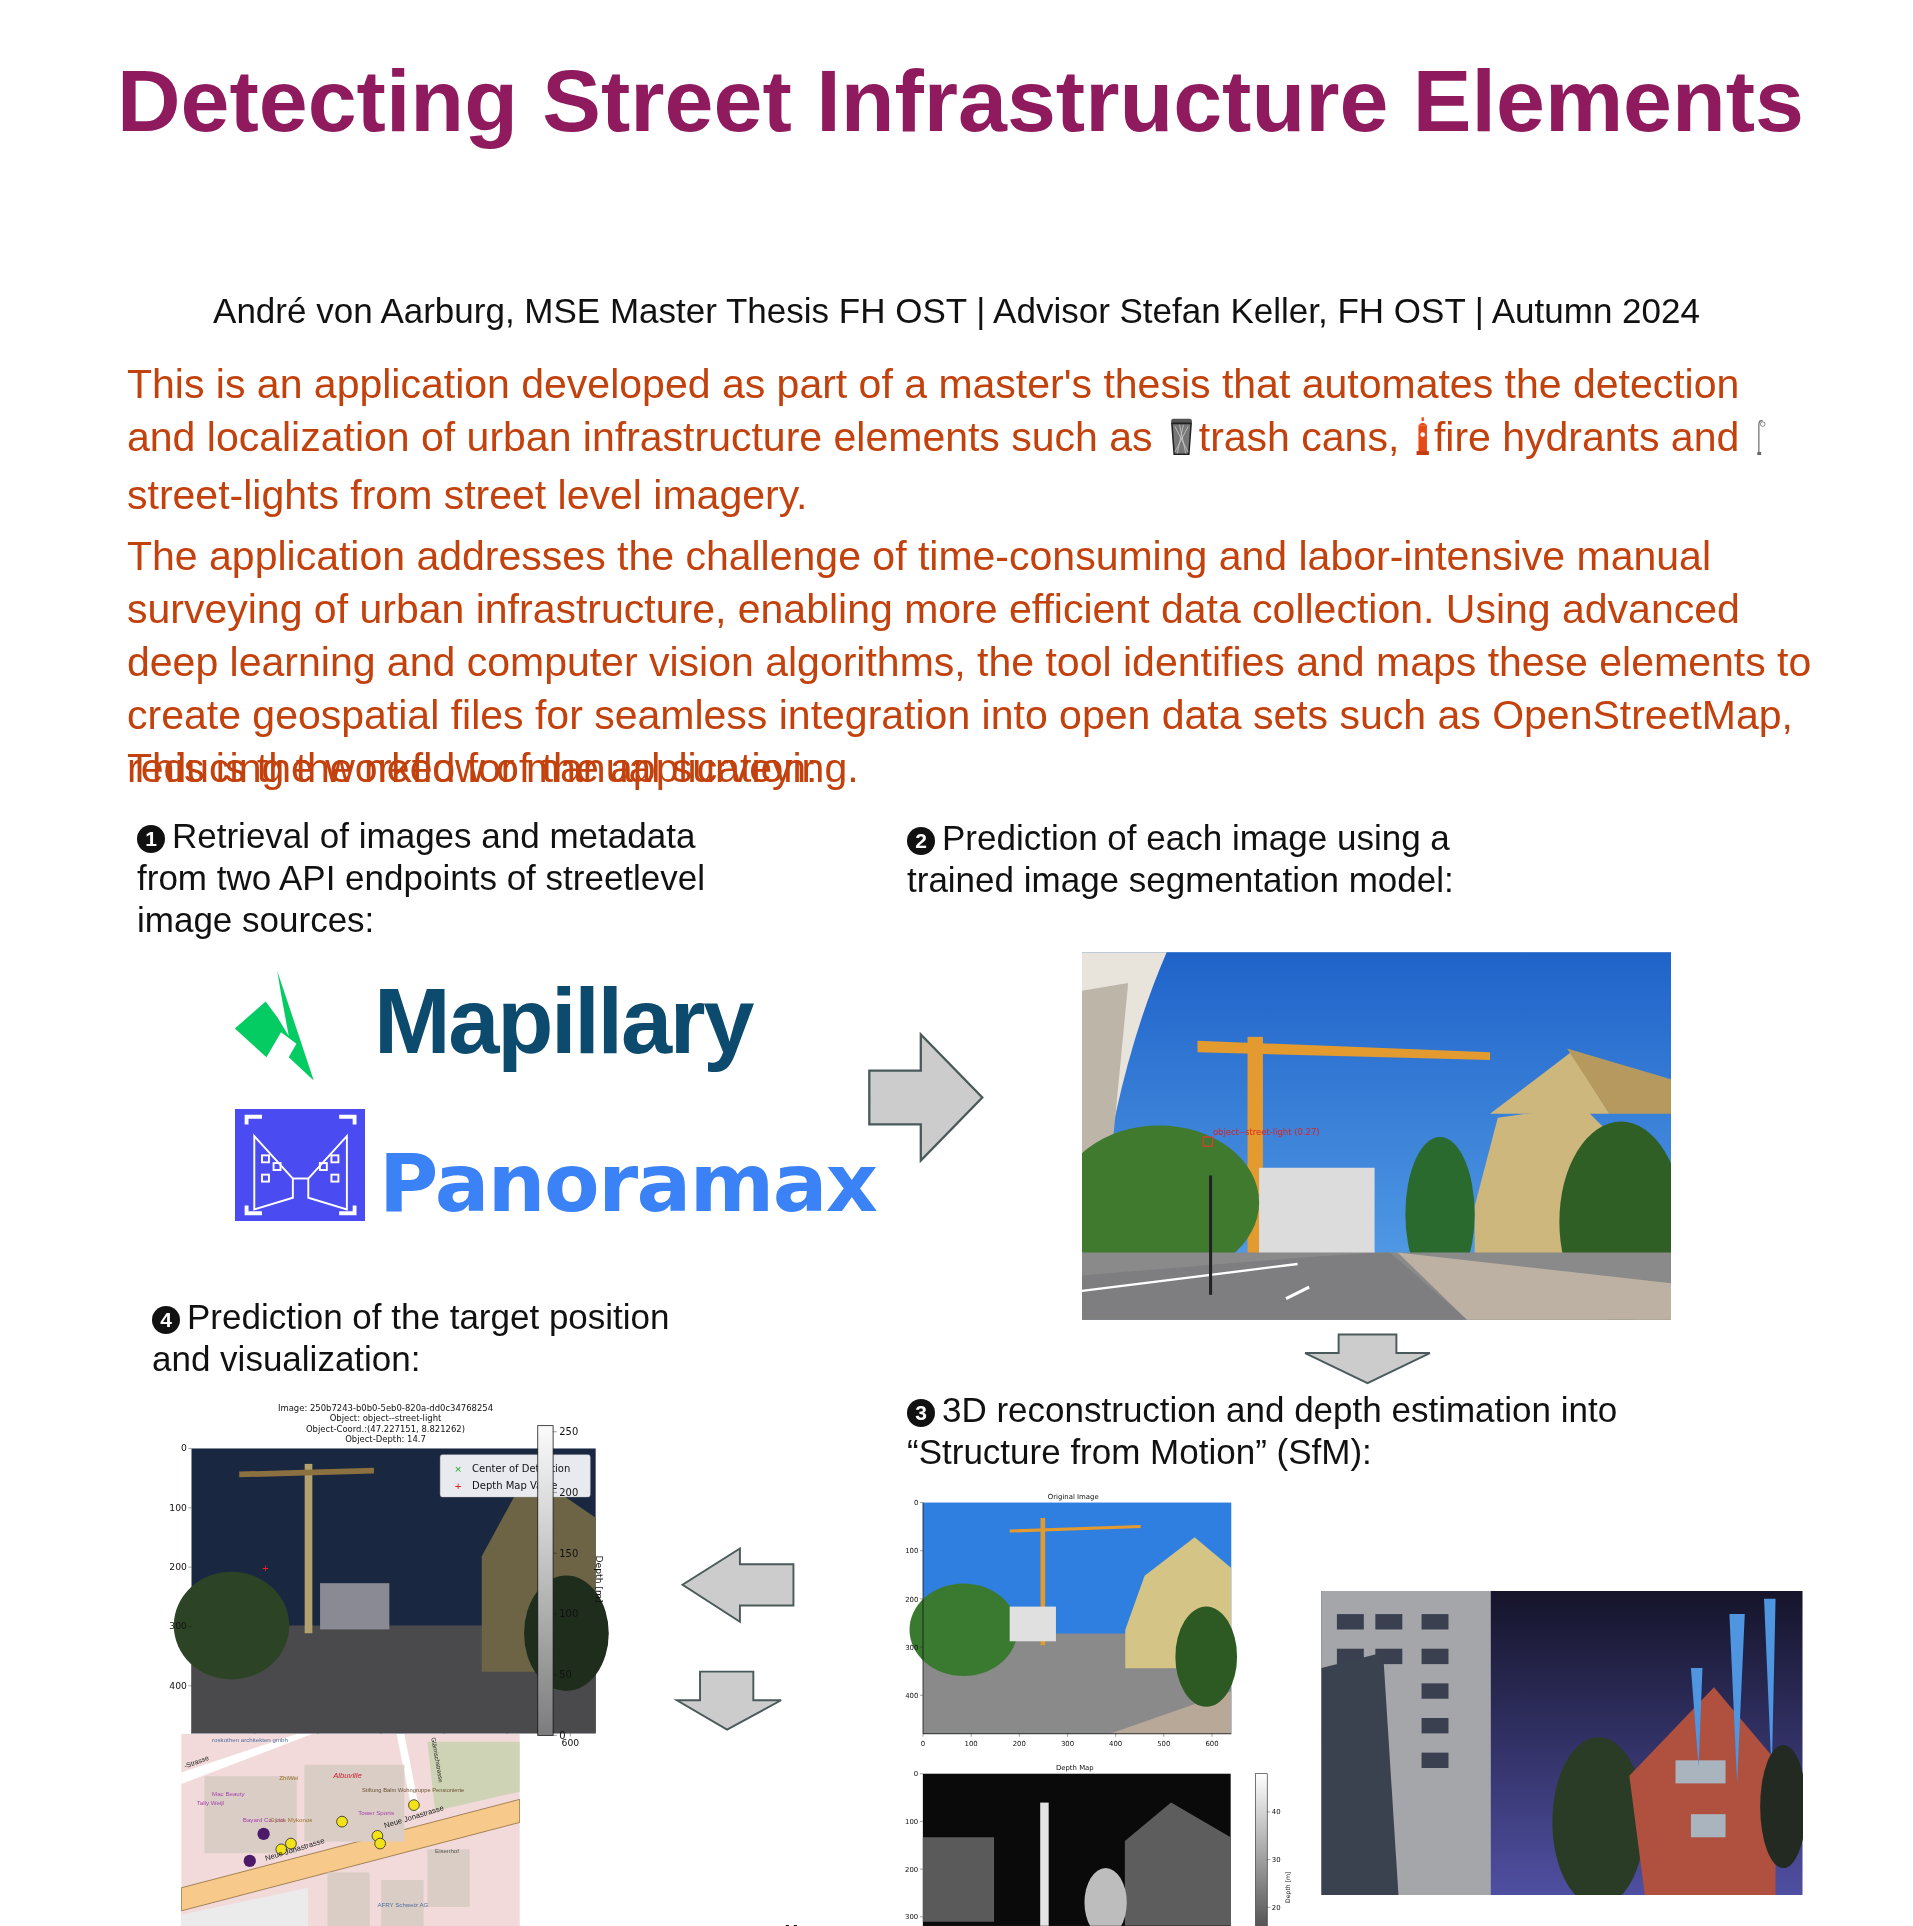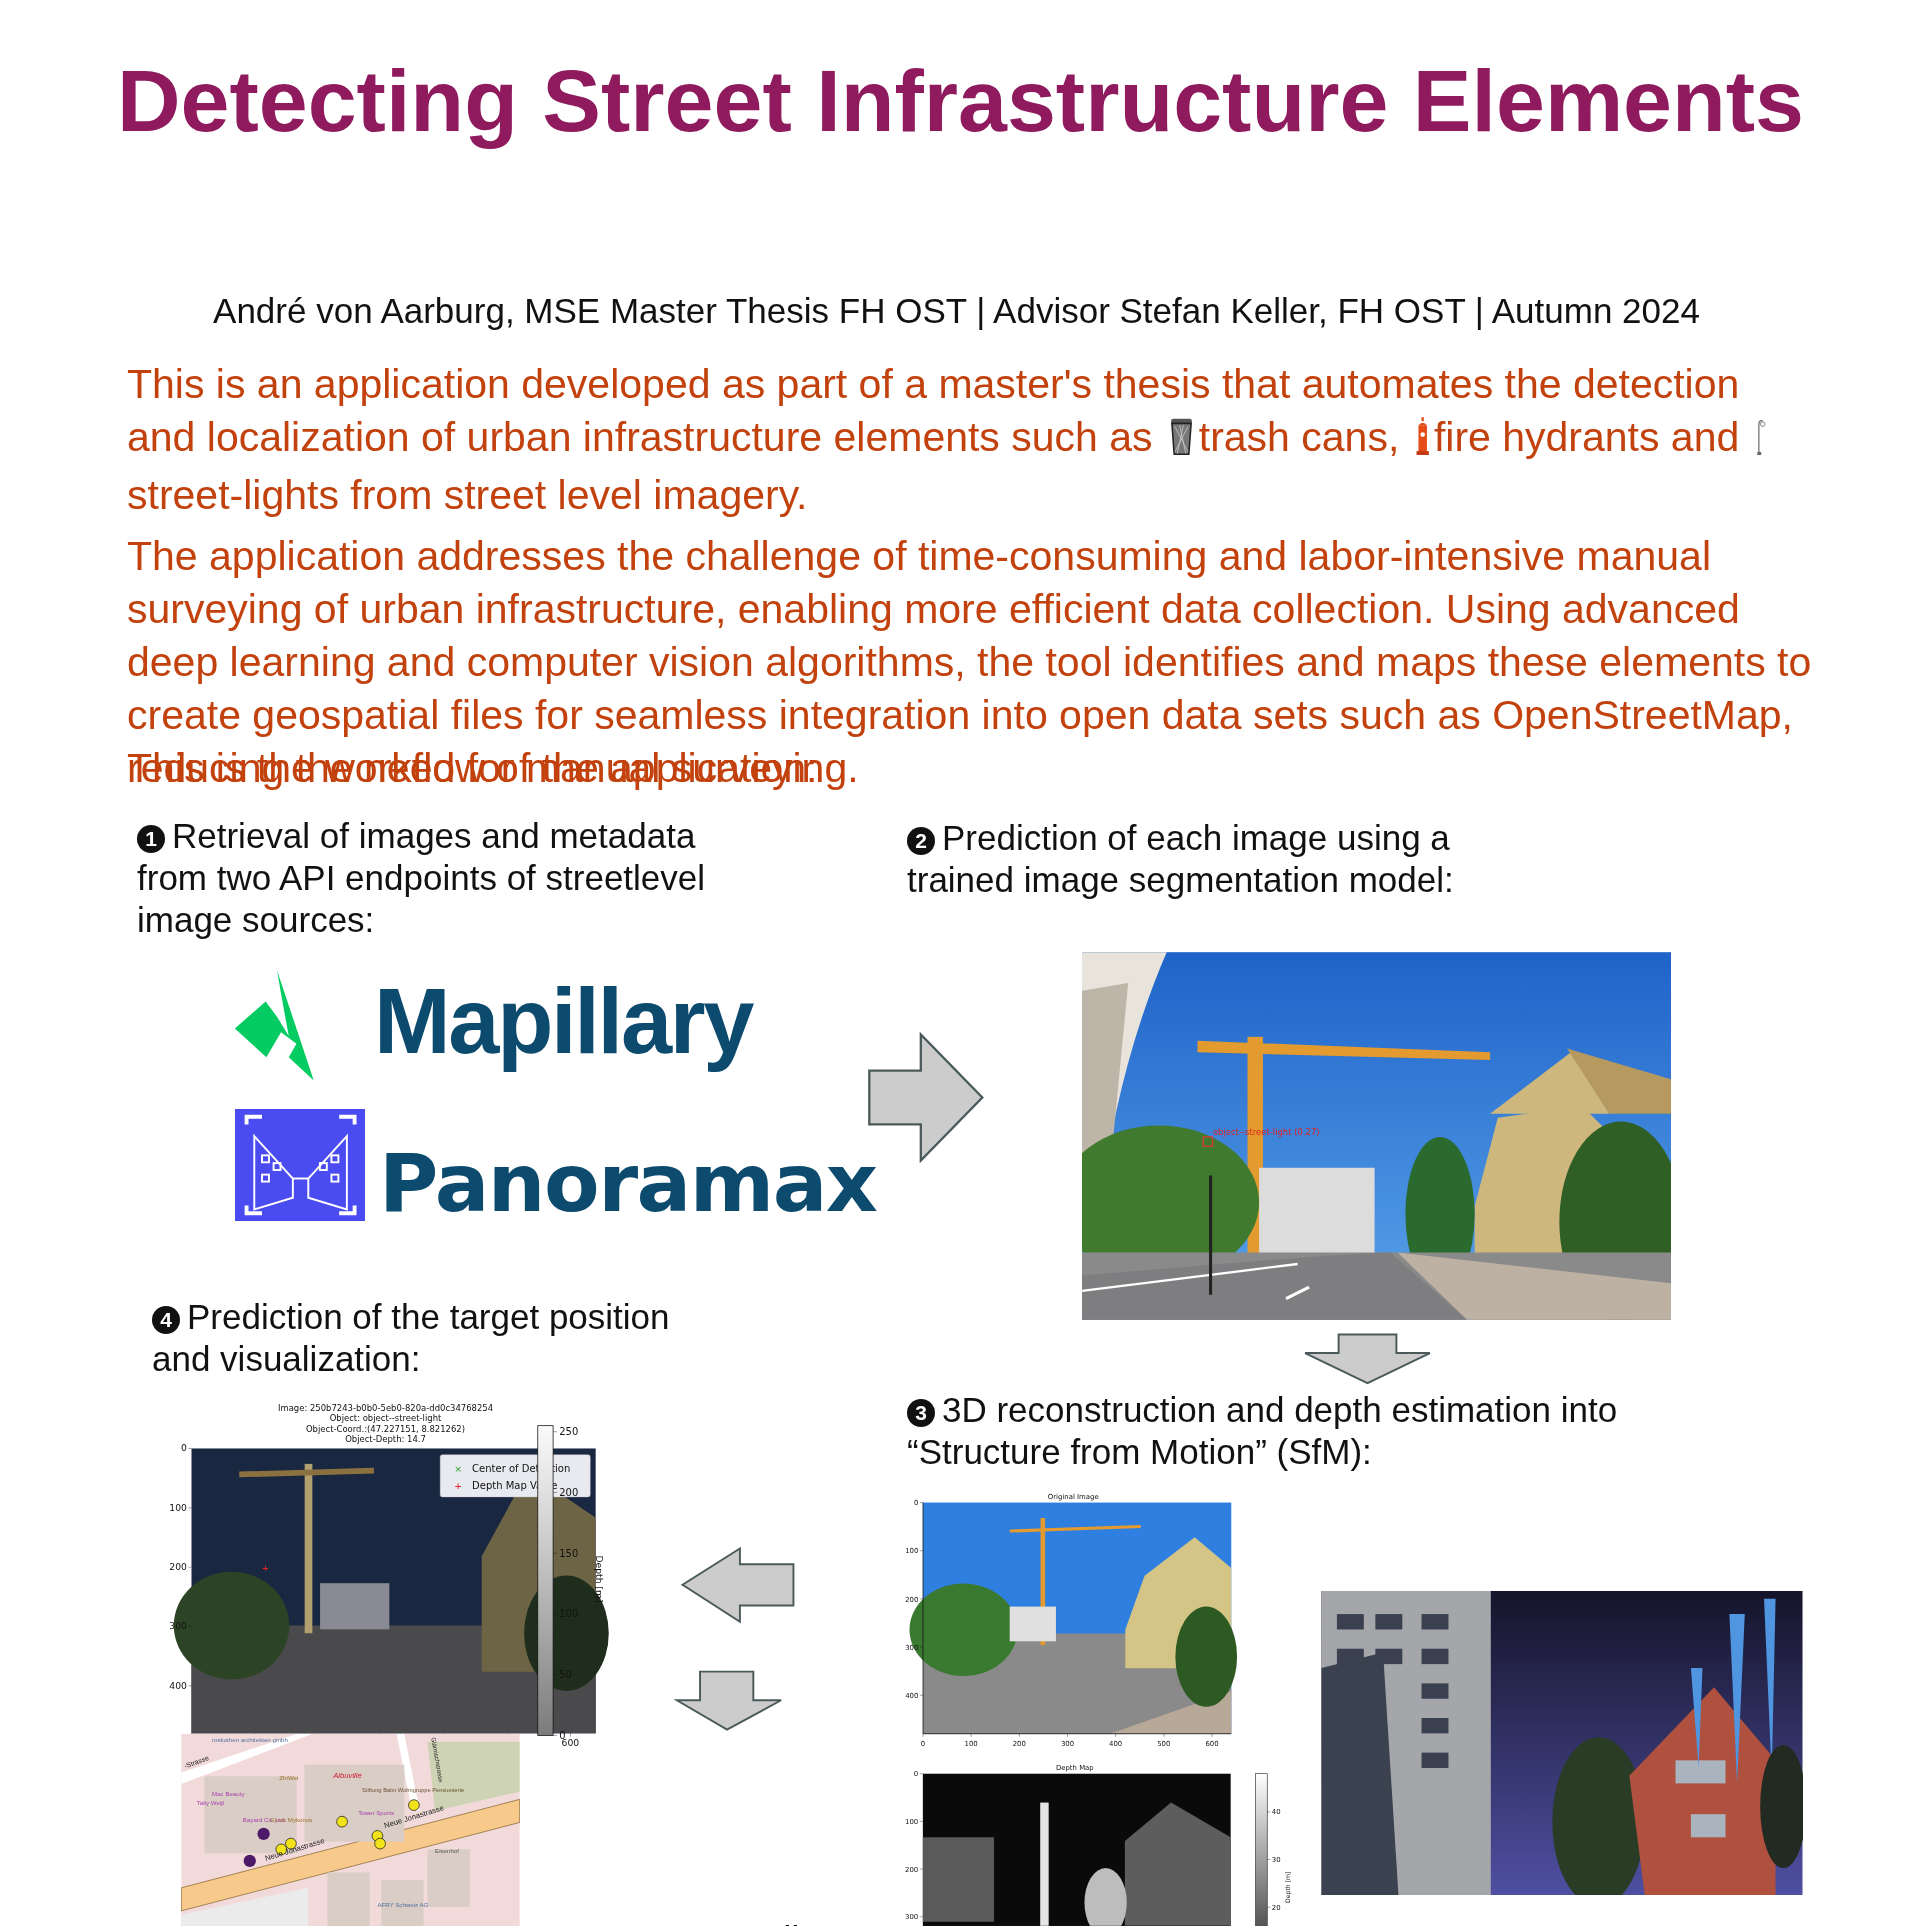--- a/index.html
+++ b/index.html
@@ -15,21 +15,21 @@
 .step{font-size:35px;line-height:42px;color:#111}
 .num{display:inline-block;width:28px;height:28px;border-radius:50%;background:#111;color:#fff;font-size:21px;line-height:28px;text-align:center;font-weight:bold;vertical-align:2.3px;margin-right:7px}
 #step1{left:137px;top:815px;width:616px}
 #step2{left:907px;top:817px;width:655px}
 #step4{left:152px;top:1296px;width:578px}
 #step3{left:907px;top:1389px;width:732px}
 #step5{left:593px;top:1918px;width:270px}
 .icon-inline{display:inline-block;vertical-align:-5.4px;margin:0 3.9px}
 #mapillary-word{left:374px;top:969px;font-size:92px;font-weight:bold;color:#0c4a6e;letter-spacing:-2.3px}
 #panoramax-box{left:235px;top:1109px;width:130px;height:112px;background:#4a4bf0}
-#panoramax-word{left:379px;top:1136px;font-size:81px;font-weight:900;color:#0c4a6e;letter-spacing:-1.5px;font-family:"DejaVu Sans",sans-serif}
+#panoramax-word{left:379px;top:1136px;font-size:81px;font-weight:900;color:#3b82f6;letter-spacing:-1.5px;font-family:"DejaVu Sans",sans-serif}
 
 .photo{overflow:hidden}
 #photo-seg{left:1082px;top:952px;width:589px;height:368px}
 
 #plot4{left:143px;top:1402px;width:485px;height:347px}
 #map4{left:181px;top:1734px;width:339px;height:223px}
 #plot3a{left:894px;top:1491px;width:347px;height:289px}
 #plot3b{left:894px;top:1760px;width:404px;height:266px}
 #cloud{left:1321px;top:1591px;width:482px;height:304px}
 .arrow{position:absolute}

